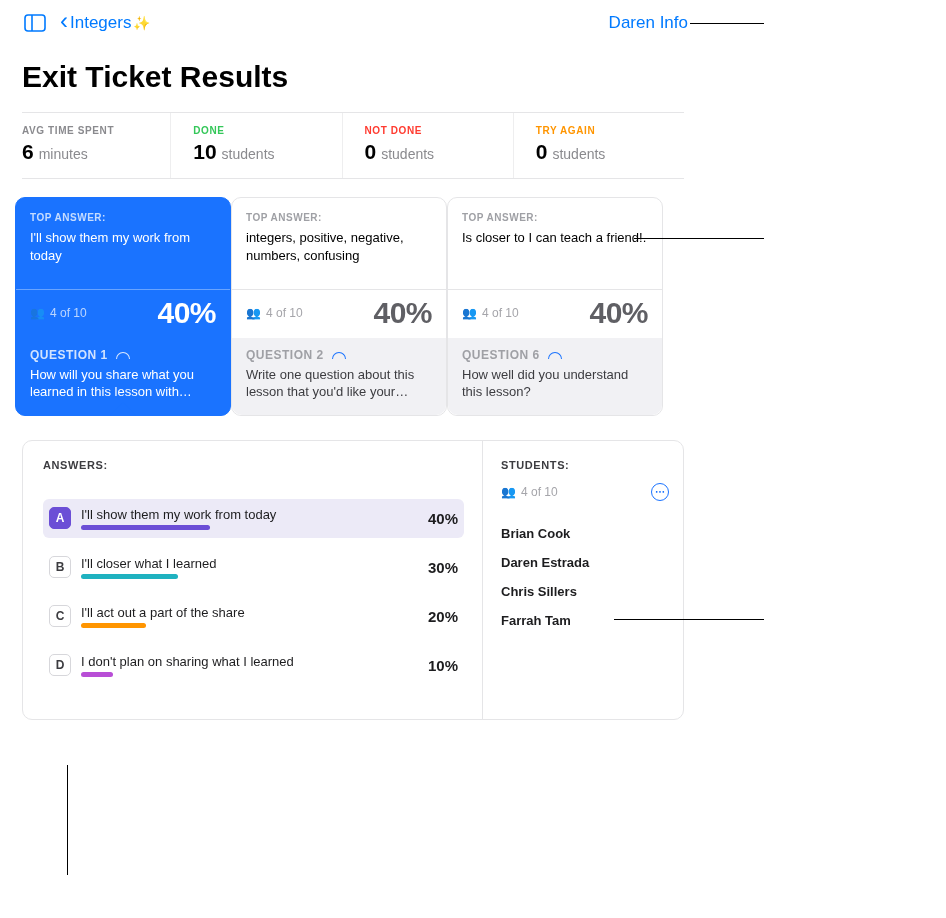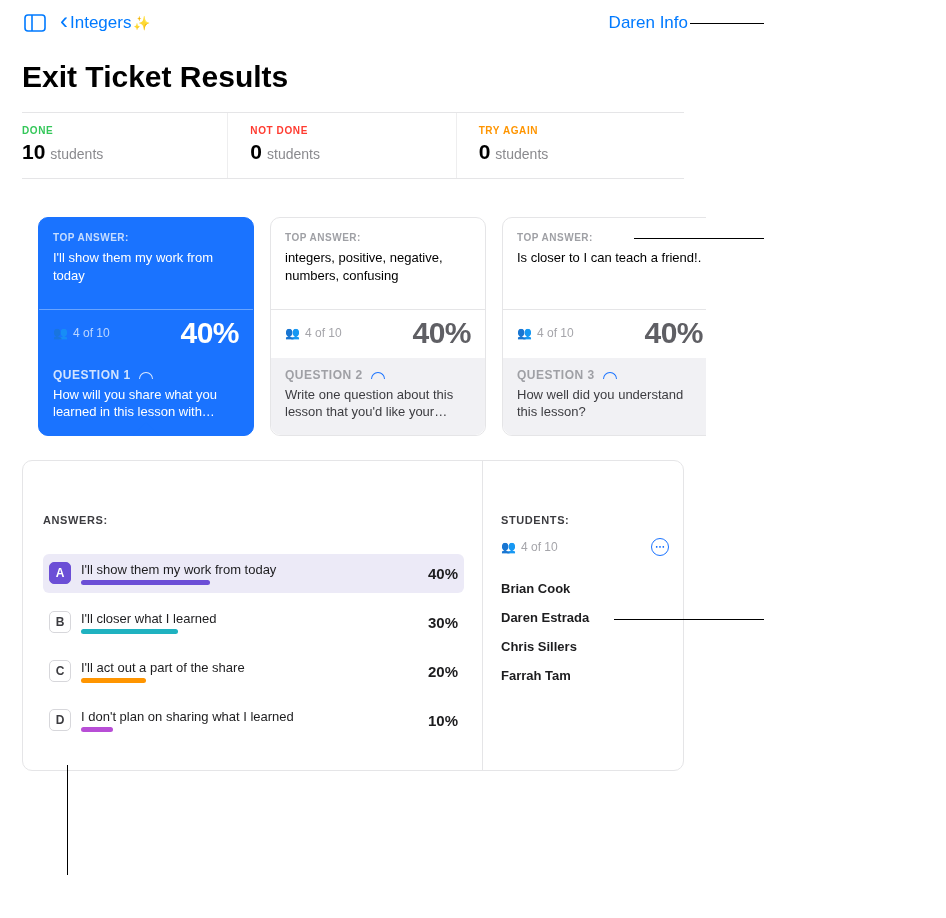--- a/index.html
+++ b/index.html
@@ -60,24 +60,23 @@
   .stat-label { font-size: 10px; font-weight: 600; letter-spacing: 0.6px; text-transform: uppercase; margin-bottom: 4px; }
   .stat-label.grey { color: #8a8a8e; }
   .stat-label.green { color: #34c759; }
   .stat-label.red { color: #ff3b30; }
   .stat-label.orange { color: #ff9500; }
   .stat-value { font-size: 21px; font-weight: 600; color: #000; display: flex; align-items: baseline; gap: 5px; }
   .stat-unit { font-size: 14px; font-weight: 400; color: #8a8a8e; }
 
   .cards-row {
     display: flex;
-    gap: 16px;
-    padding: 0 0 0 38px;
+    gap: 0;
+    padding: 0 0 0 15px;
     overflow: hidden;
-    margin-top: 20px;
   }
   .qcard {
     flex: 0 0 216px;
     width: 216px;
     border: 1px solid #e5e5e7;
     border-radius: 10px;
     display: flex;
     flex-direction: column;
     position: relative;
     cursor: pointer;
@@ -138,21 +137,20 @@
     min-height: 280px;
   }
   .answers-col {
     flex: 1 1 auto;
     padding: 18px 18px 20px 20px;
     border-right: 1px solid #e5e5e7;
   }
   .section-head {
     font-size: 11px; font-weight: 700; letter-spacing: 0.6px; color: #3c3c40;
     margin-bottom: 28px;
-    margin-top: 35px;
   }
   .answer-row {
     display: flex; align-items: center; gap: 10px;
     padding: 8px 6px;
     border-radius: 6px;
     margin-bottom: 10px;
   }
   .answer-row.selected { background: #eceaf7; }
   .letter-badge {
     width: 22px; height: 22px; border-radius: 5px;
@@ -215,20 +213,27 @@
         <span class="sparkles">✨</span>
       </span>
     </div>
     <span class="hide-info">Daren Info</span>
   </div>
 
   <div class="page-title">Exit Ticket Results</div>
 
   <div class="stats-row">
     <div class="stat">
+      <div class="stat-label grey">AVG TIME SPENT</div>
+      <div class="stat-value">
+        <span>6</span>
+        <span class="stat-unit">minutes</span>
+      </div>
+    </div>
+    <div class="stat">
       <div class="stat-label green">DONE</div>
       <div class="stat-value">
         <span>10</span>
         <span class="stat-unit">students</span>
       </div>
     </div>
     <div class="stat">
       <div class="stat-label red">NOT DONE</div>
       <div class="stat-value">
         <span>0</span>
@@ -296,21 +301,21 @@
       </div>
       <div class="qcard-mid">
         <span class="people-count">
           <span class="people-icon">👥</span>
           <span>4 of 10</span>
         </span>
         <span class="qcard-pct">40%</span>
       </div>
       <div class="qcard-bottom">
         <div class="qcard-qnum">
-          <span>QUESTION 3</span>
+          <span>QUESTION 6</span>
           <span class="arc"></span>
         </div>
         <div class="qcard-qtext">How well did you understand this lesson?</div>
       </div>
     </div>
 
   </div>
 
   <div class="detail-panel">
     <div class="answers-col">

